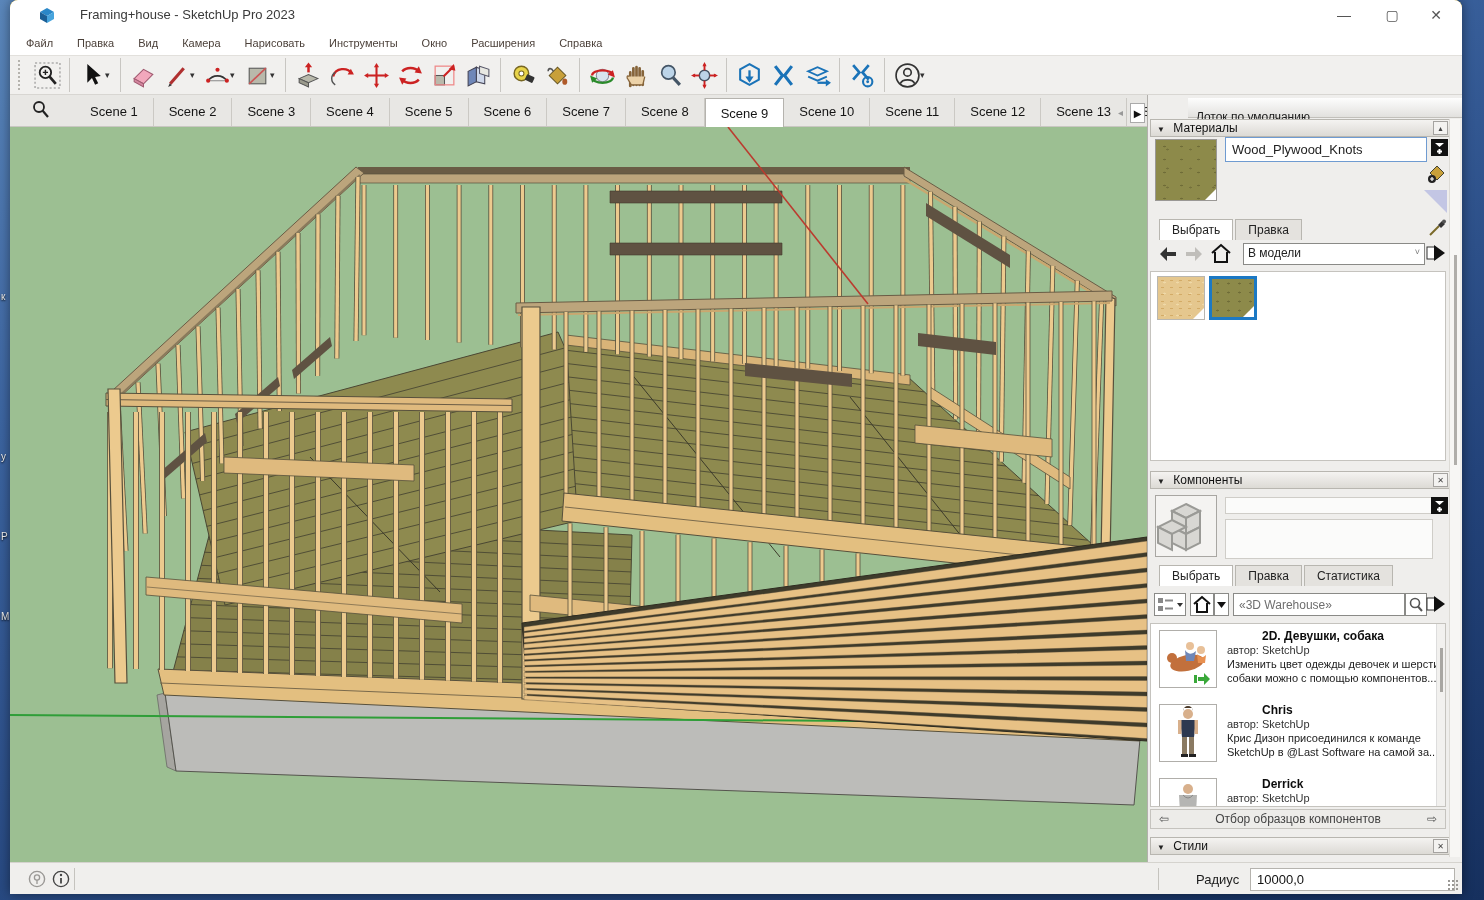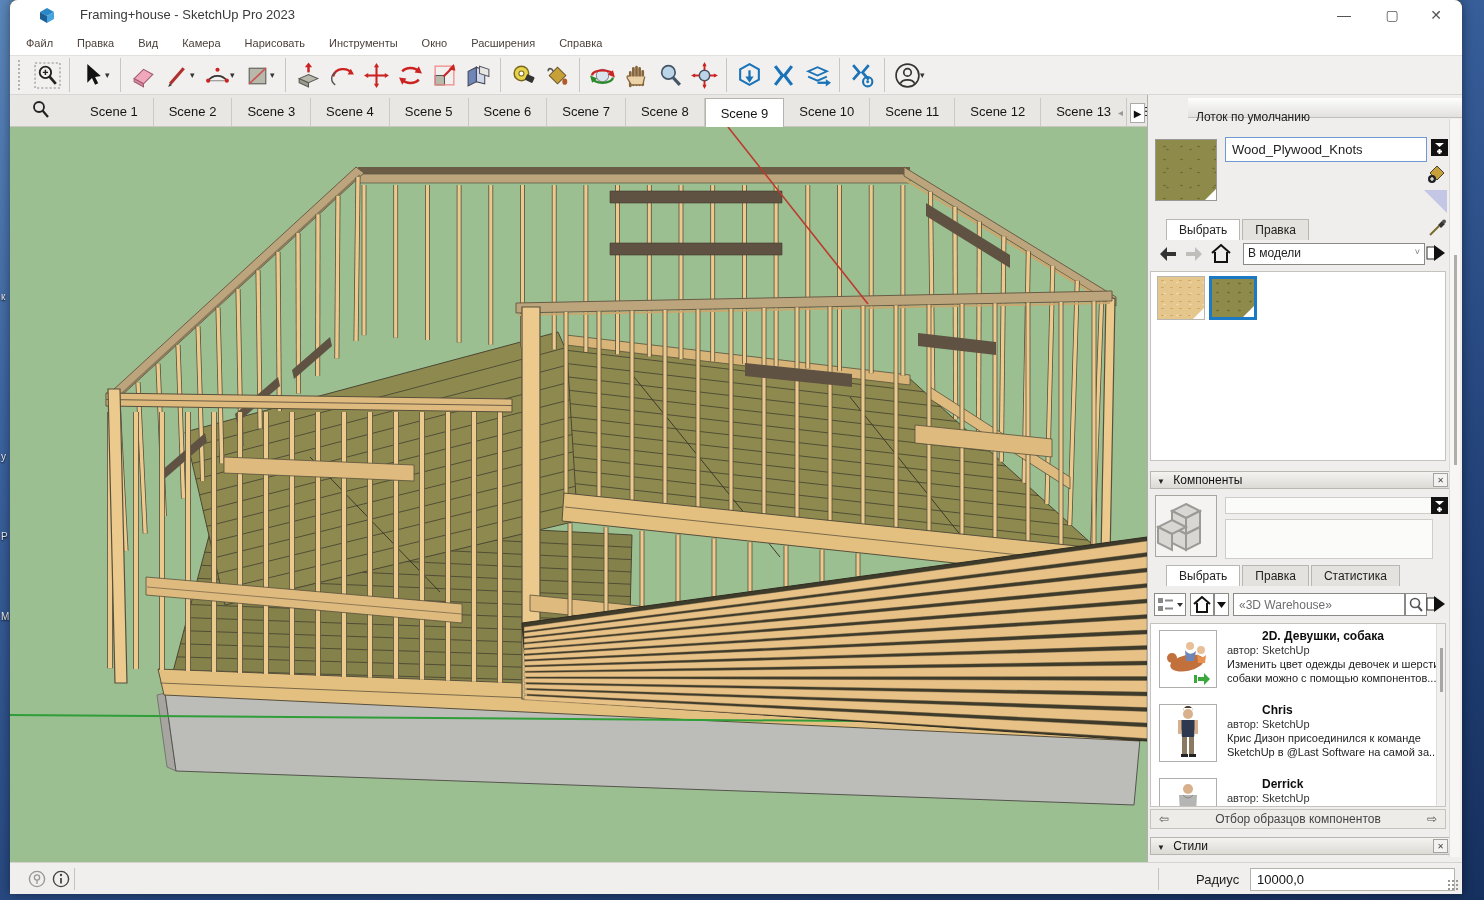--- a/index.html
+++ b/index.html
@@ -66,21 +66,21 @@
 
   .mat-preview { position:absolute; left:7px; top:44px; width:62px; height:62px; border:1px solid #9a9895;
     background:#8d8a4a;
     background-image:radial-gradient(#6f6c38 1px, transparent 1.4px), radial-gradient(#75713c 1px, transparent 1.4px);
     background-size:17px 13px, 23px 19px; }
   .fold { position:absolute; bottom:0; right:0; width:0; height:0;
     border-left:11px solid transparent; border-bottom:11px solid #fff; }
   .mat-name { position:absolute; left:77px; top:42px; width:202px; height:25px; border:1px solid #6f9bd1;
     font-size:13px; color:#222; padding-left:6px; font-family:"Liberation Sans",sans-serif; }
   .icon-col { position:absolute; right:14px; }
-  .tray-tabs { position:absolute; left:18px; display:flex; }
+  .tray-tabs { position:absolute; left:11px; display:flex; }
   .ttab { padding:3px 12px; font-size:12px; color:#222; border:1px solid #b8b6b0; border-bottom:none;
     background:#e4e2de; margin-right:2px; }
   .ttab.active { background:#fff; position:relative; top:0; }
   .sel { position:absolute; font-size:12px; color:#222; background:#fff; border:1px solid #8a8a87;
     padding:2px 4px; }
   .sel .chev { position:absolute; right:4px; top:3px; color:#777; font-size:9px; }
   .swatchbox { position:absolute; left:2px; width:296px; background:#fff; border:1px solid #c5c3be; }
   .swatch { position:absolute; width:48px; height:44px; }
   .sw1 { background:#e5c78e;
     background-image:radial-gradient(#d3ab67 1px, transparent 1.3px), radial-gradient(#efd9a8 1px, transparent 1.3px);
@@ -648,20 +648,25 @@
       </svg>
   </div>
 
   <div class="tray">
     <div class="trayheader">
       <span>Лоток по умолчанию</span>
       <div class="hbtn" style="right:22px">Ŧ</div>
       <div class="hbtn" style="right:3px">✕</div>
     </div>
 
+    <div class="secthead" style="top:24px">
+      <span class="tri">▼</span>
+      <span>Материалы</span>
+      <div class="sbtn">▴</div>
+    </div>
     <div class="mat-preview">
         <div class="fold"></div>
       </div>
     <input class="mat-name" value="Wood_Plywood_Knots" style="">
     <div class="icon-col" style="top:44px">
       <svg width="17" height="17" viewBox="0 0 17 17">
           <rect width="17" height="17" fill="#111"></rect>
         <polygon points="4,4 13,4 8.5,8" fill="#fff"></polygon>
         <rect x="7.5" y="10" width="2" height="5" fill="#fff"></rect>
           <rect x="6" y="11.5" width="5" height="2" fill="#fff"></rect>

